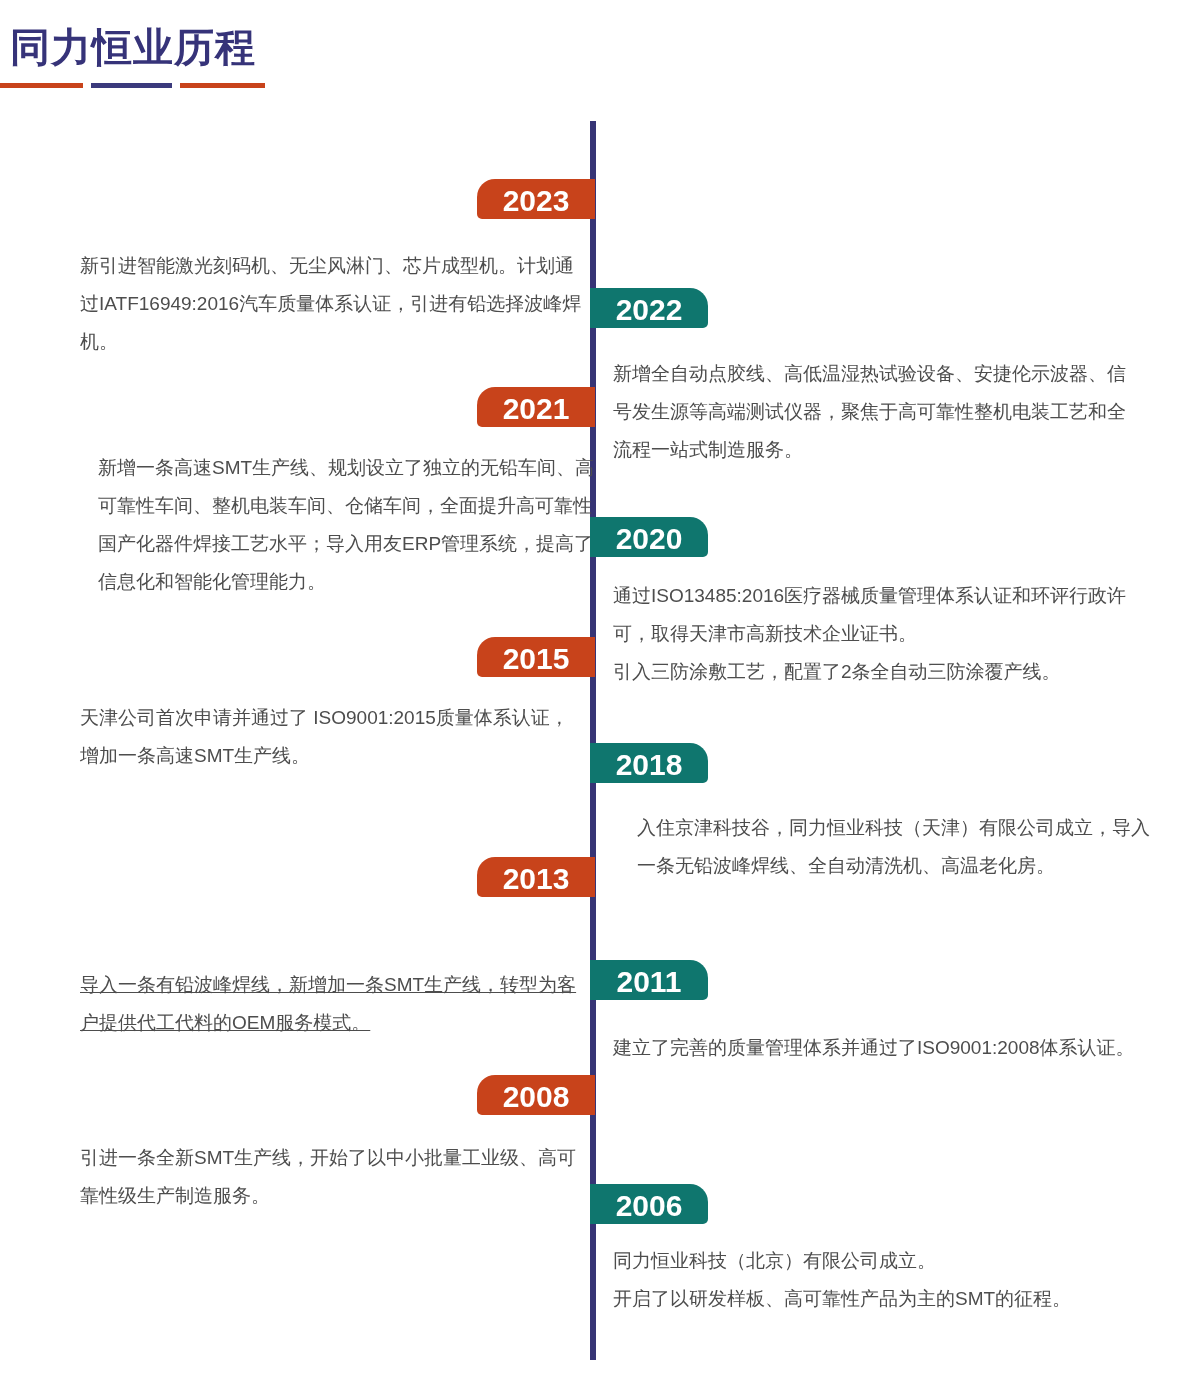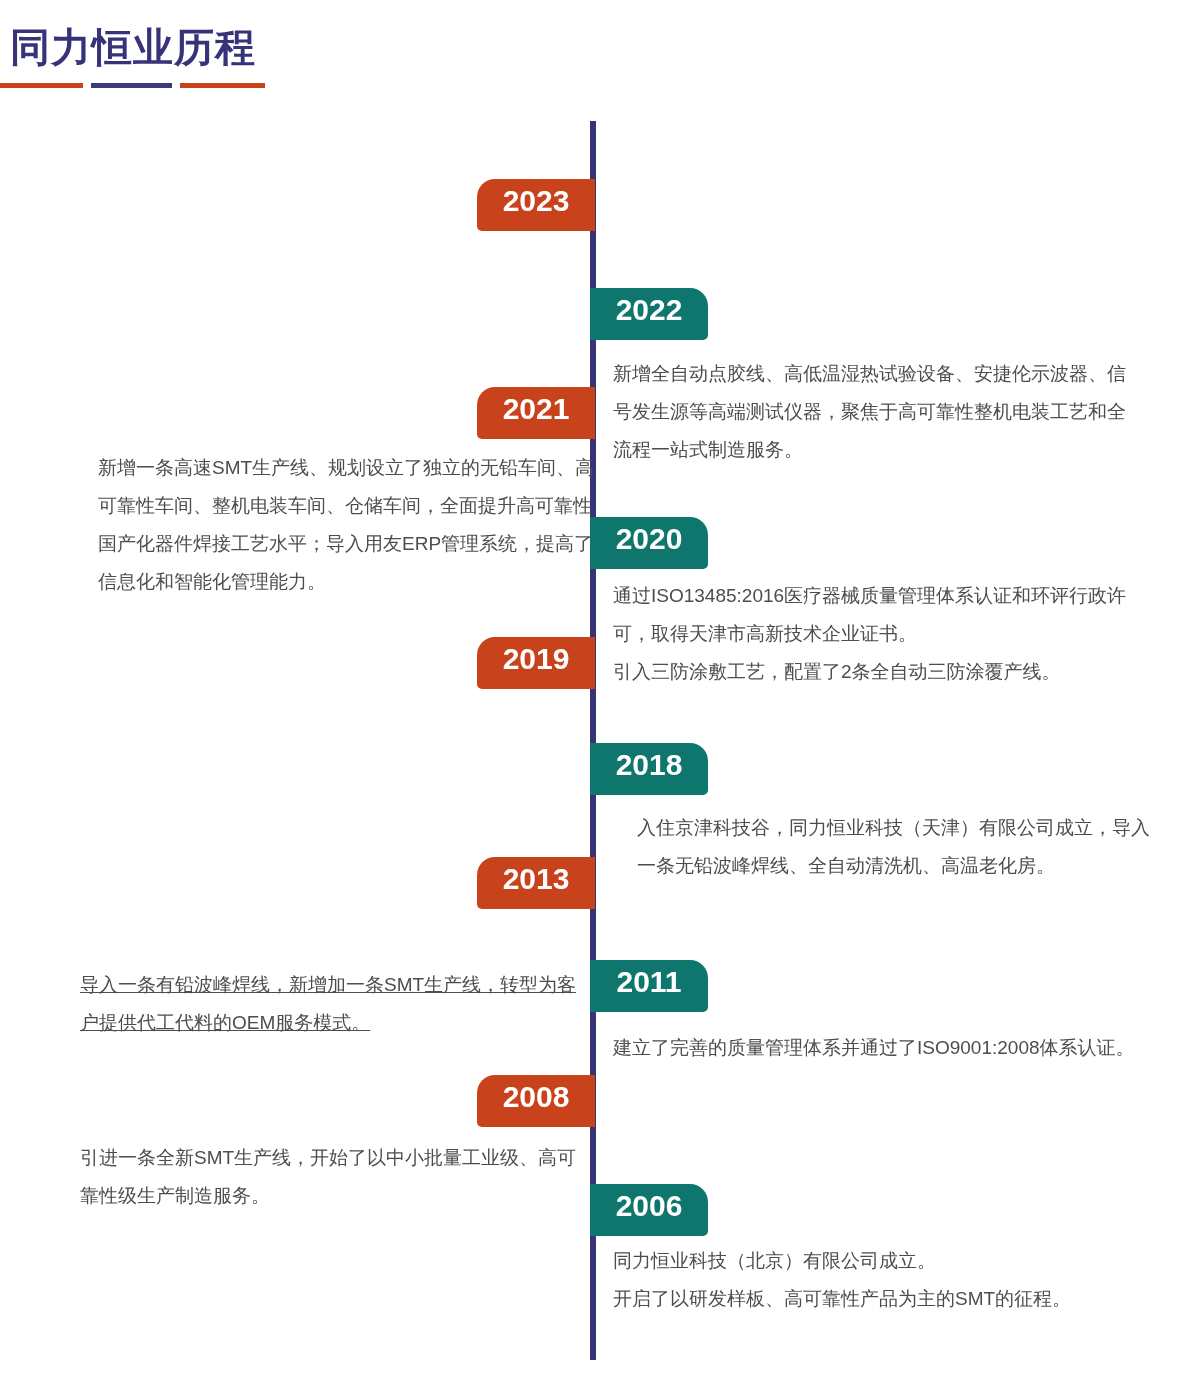--- a/index.html
+++ b/index.html
@@ -30,21 +30,21 @@
   .timeline-line {
     position:absolute;
     left:590px; top:121px;
     width:6px; height:1239px;
     background:#363475;
   }
 
   
   .badge {
     position:absolute;
-    width:118px; height:52px;
+    width:118px; height:40px;
     line-height:44px;
     text-align:center;
     color:#ffffff;
     font-size:30px;
     font-weight:bold;
     z-index:2;
   }
   .badge.left  { right:605px; background:#c8431b; border-radius:18px 0 0 5px; }
   .badge.right { left:590px;  background:#0f766e; border-radius:0 18px 5px 0; }
 
@@ -78,32 +78,34 @@
 <div class="canvas">
 
   <div class="page-title">同力恒业历程</div>
   <div class="underline-seg s1"></div>
   <div class="underline-seg s2"></div>
   <div class="underline-seg s3"></div>
 
   <div class="timeline-line"></div>
 
   <div class="badge left b-2023">2023</div>
+  <div class="mtext left t-2023">新引进智能激光刻码机、无尘风淋门、芯片成型机。计划通过IATF16949:2016汽车质量体系认证，引进有铅选择波峰焊机。</div>
 
   <div class="badge right b-2022">2022</div>
   <div class="mtext right t-2022">新增全自动点胶线、高低温湿热试验设备、安捷伦示波器、信号发生源等高端测试仪器，聚焦于高可靠性整机电装工艺和全流程一站式制造服务。</div>
 
   <div class="badge left b-2021">2021</div>
   <div class="mtext left t-2021">新增一条高速SMT生产线、规划设立了独立的无铅车间、高可靠性车间、整机电装车间、仓储车间，全面提升高可靠性国产化器件焊接工艺水平；导入用友ERP管理系统，提高了信息化和智能化管理能力。</div>
 
   <div class="badge right b-2020">2020</div>
   <div class="mtext right t-2020">通过ISO13485:2016医疗器械质量管理体系认证和环评行政许可，取得天津市高新技术企业证书。
 引入三防涂敷工艺，配置了2条全自动三防涂覆产线。</div>
 
-  <div class="badge left b-2019">2019</div>
+  <div class="badge left b-2019">2015</div>
+  <div class="mtext left t-2019">天津公司首次申请并通过了 ISO9001:2015质量体系认证，增加一条高速SMT生产线。</div>
 
   <div class="badge right b-2018">2018</div>
   <div class="mtext right t-2018">入住京津科技谷，同力恒业科技（天津）有限公司成立，导入一条无铅波峰焊线、全自动清洗机、高温老化房。</div>
 
   <div class="badge left b-2013">2013</div>
   <div class="mtext left t-2013">导入一条有铅波峰焊线，新增加一条SMT生产线，转型为客户提供代工代料的OEM服务模式。</div>
 
   <div class="badge right b-2011">2011</div>
   <div class="mtext right t-2011">建立了完善的质量管理体系并通过了ISO9001:2008体系认证。</div>
 

